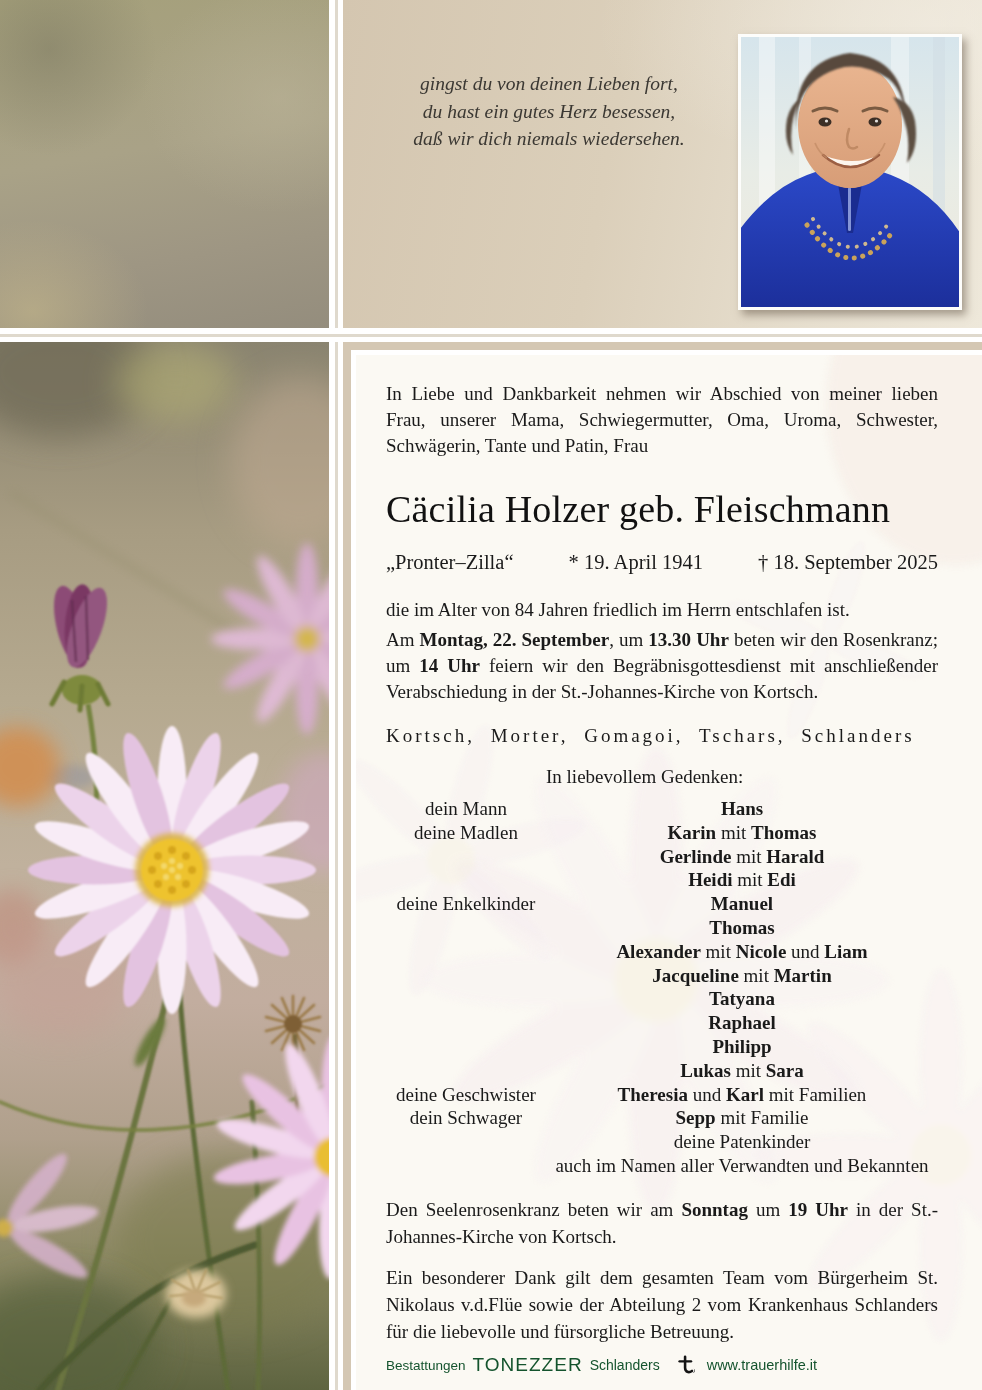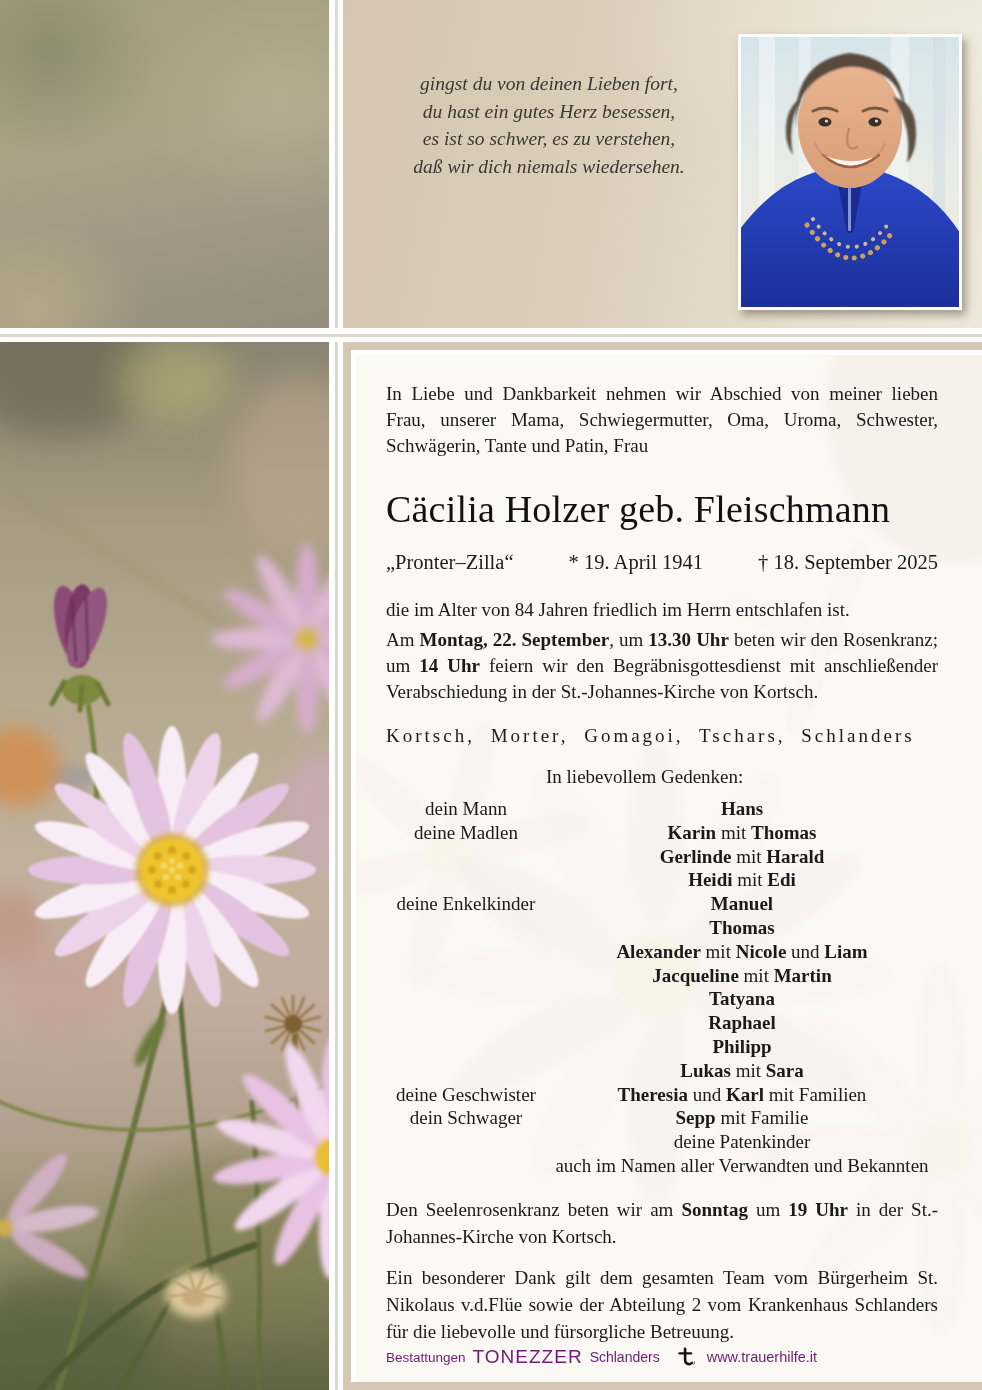--- a/index.html
+++ b/index.html
@@ -45,21 +45,21 @@
   .portrait{
     position:absolute;right:20px;top:34px;width:224px;height:276px;
     background:#fdfdfb;padding:3px;box-sizing:border-box;
     box-shadow:4px 5px 8px rgba(96,82,66,.5);
   }
   .portrait svg{display:block;width:100%;height:100%;}
 
   
   .card{
     position:absolute;left:343px;top:342px;right:0;bottom:0;
-    background:#d4c7b3;padding:8px 0 8px 8px;box-sizing:border-box;
+    background:#d4c7b3;padding:8px 0 0 8px;box-sizing:border-box;
   }
   .card-frame{
     position:relative;width:100%;height:100%;box-sizing:border-box;
     border-top:5px solid #ffffff;border-left:5px solid #ffffff;
     background:#fbf9f3;overflow:hidden;
   }
   .watermark{position:absolute;inset:0;width:100%;height:100%;opacity:.55;pointer-events:none;}
 
   .content{position:relative;padding:26px 44px 0 30px;font-size:19px;line-height:26px;}
   .content p{margin:0;text-align:justify;}
@@ -76,40 +76,39 @@
   .mem-list{margin-top:8px;text-align:center;}
   .mem-row{display:flex;line-height:23.8px;}
   .mem-label{width:160px;flex:none;}
   .mem-value{flex:1;}
   .seelen{margin-top:18px !important;line-height:27px;}
   .thanks{margin-top:14px !important;line-height:27px;}
 
   
   .footer{
     position:absolute;left:30px;bottom:14px;display:flex;align-items:center;
-    font-family:"Liberation Sans","DejaVu Sans",sans-serif;color:#701a75;
+    font-family:"Liberation Sans","DejaVu Sans",sans-serif;color:#14532d;
   }
   .f-prefix{font-size:13.5px;}
   .f-brand{font-size:19px;letter-spacing:1px;margin-left:7px;}
   .f-city{font-size:14px;margin-left:7px;}
   .f-logo{margin-left:14px;width:24px;height:22px;}
   .f-url{font-size:14.5px;margin-left:9px;}
 </style>
 </head>
 <body>
 
 <div class="page">
 
   <div class="quad-tl"></div>
 
   <div class="quad-tr">
     <div class="poem">
         <div class="poem-line">gingst du von deinen Lieben fort,</div>
         <div class="poem-line">du hast ein gutes Herz besessen,</div>
-        <div class="poem-line">es ist so schwer, es zu verstehen,</div>
         <div class="poem-line">daß wir dich niemals wiedersehen.</div>
       </div>
 
     <div class="portrait">
       <svg viewBox="0 0 218 270" preserveAspectRatio="none">
         <defs>
           <linearGradient id="curtain" x1="0" y1="0" x2="0" y2="1">
             <stop offset="0" stop-color="#d6e5ec"></stop>
             <stop offset="0.5" stop-color="#e8ecE6"></stop>
             <stop offset="1" stop-color="#efeadd"></stop>

